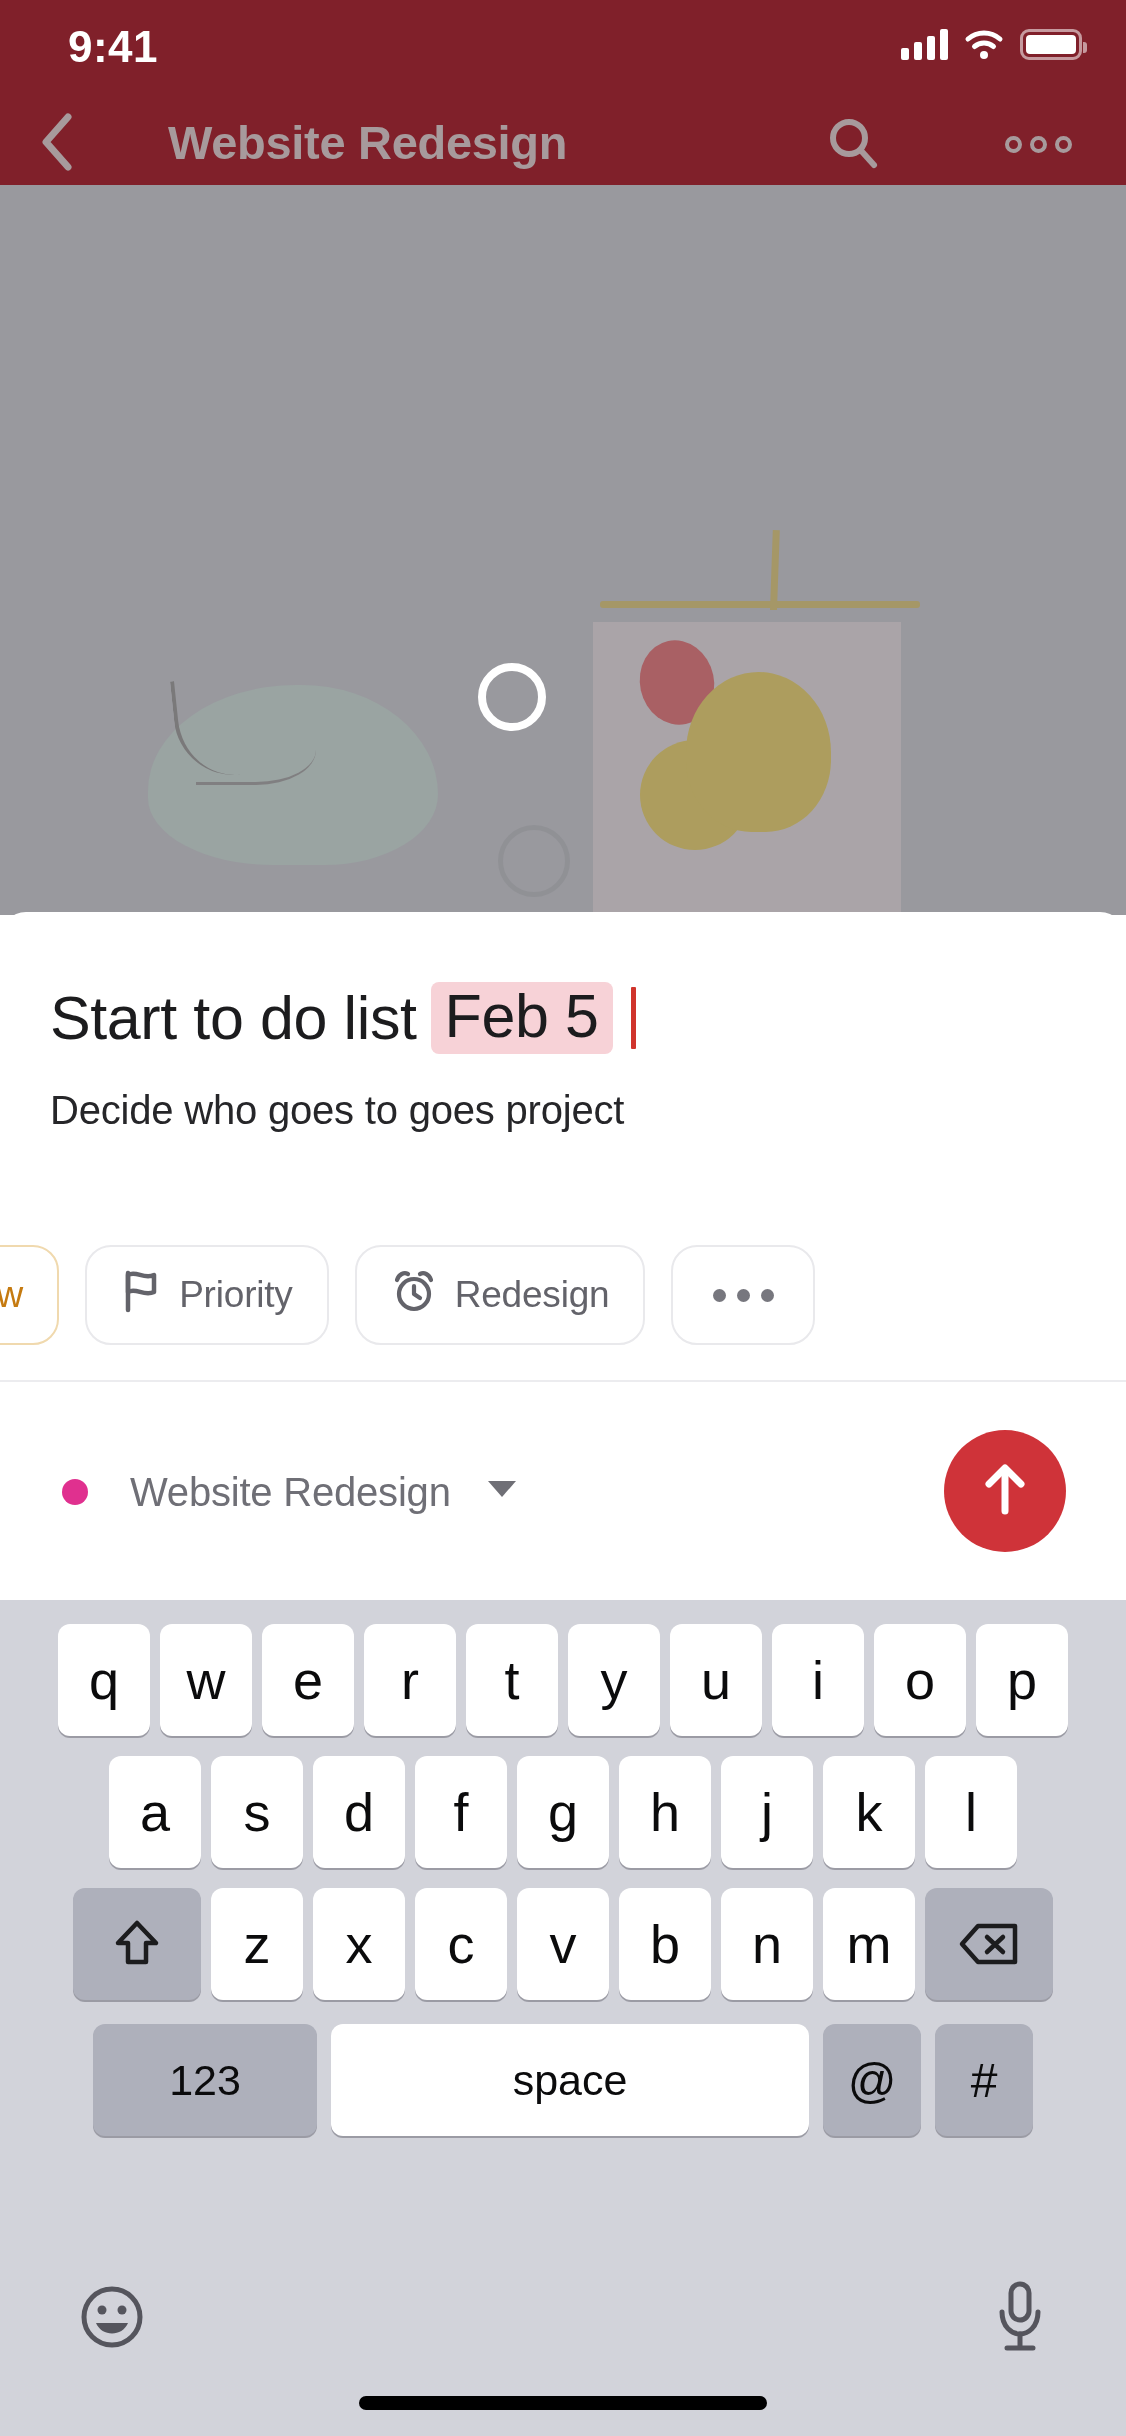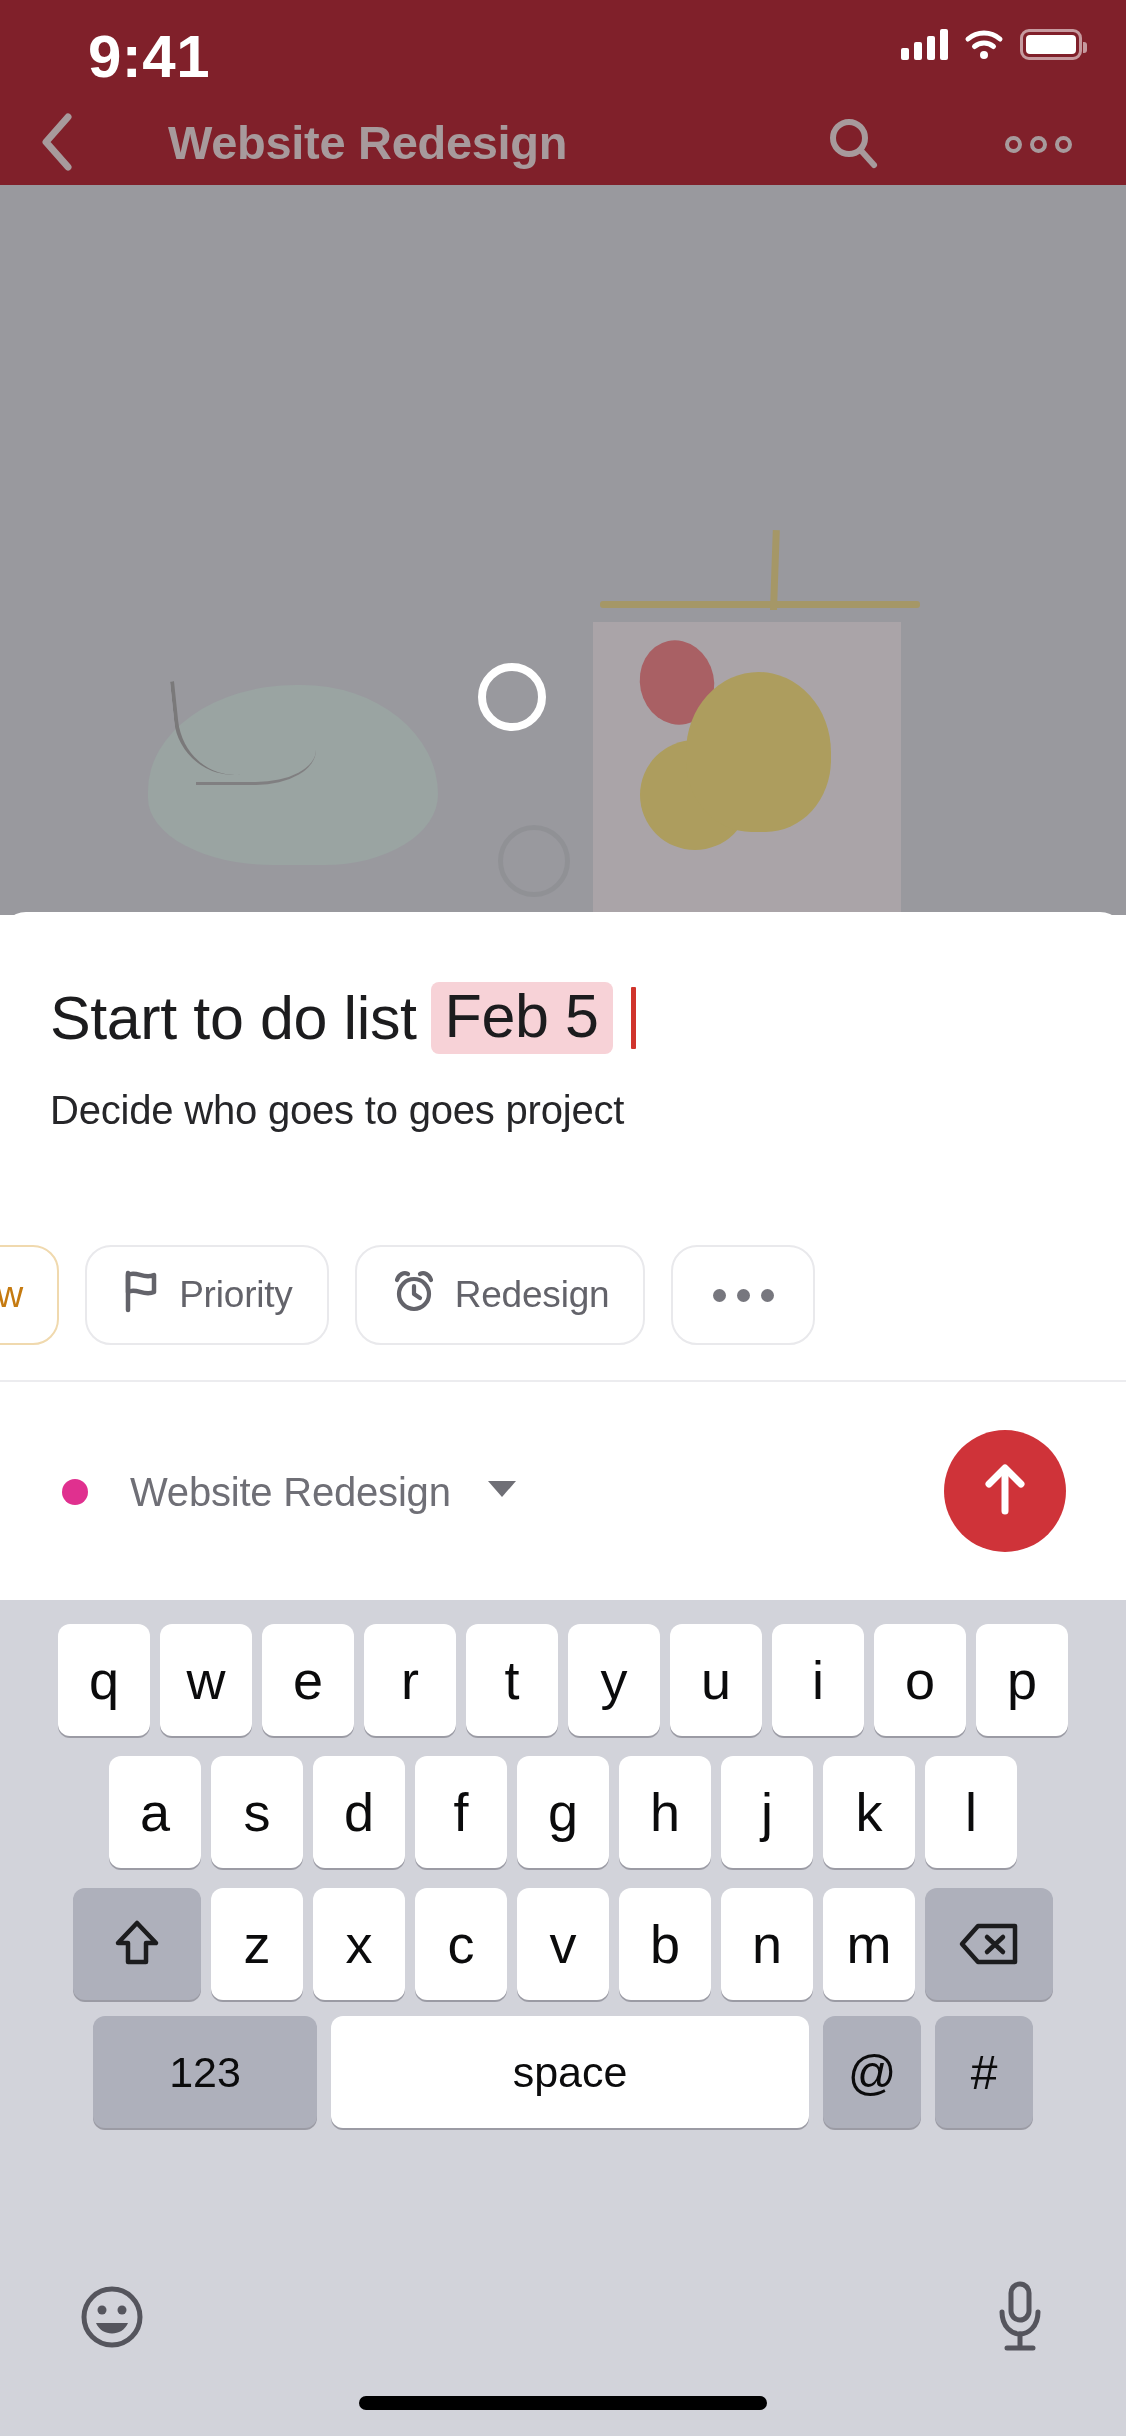--- a/index.html
+++ b/index.html
@@ -12,22 +12,22 @@
     position:relative; width:1126px; height:2436px;
     background:#fff; overflow:hidden;
   }
 
   
   .statusbar{
     position:absolute; top:0; left:0; width:1126px; height:100px;
     background:#80202a; z-index:40;
   }
   .sb-time{
-    position:absolute; left:88px; top:22px;
-    font-size:60px; font-weight:700; color:#fff; letter-spacing:0.5px;
+    position:absolute; left:68px; top:22px;
+    font-size:44px; font-weight:700; color:#fff; letter-spacing:0.5px;
   }
   .sb-right{
     position:absolute; right:44px; top:28px;
     display:flex; align-items:center; gap:16px;
   }
   .sig{ display:flex; align-items:flex-end; gap:5px; height:32px; }
   .sig i{ display:block; width:8px; background:#fff; border-radius:2px; }
   .sig i:nth-child(1){height:12px} .sig i:nth-child(2){height:18px}
   .sig i:nth-child(3){height:24px} .sig i:nth-child(4){height:31px}
   .wifi{ width:40px; height:32px; position:relative; }
@@ -212,21 +212,21 @@
 
   
   .keyboard{
     position:absolute; top:1600px; left:0; width:1126px; height:836px;
     background:#d2d3da; z-index:30;
   }
   .krow{ display:flex; justify-content:center; align-items:center; width:1126px; }
   .krow.r1{ margin-top:24px; gap:10px; }
   .krow.r2{ margin-top:20px; gap:10px; }
   .krow.r3{ margin-top:20px; gap:10px; }
-  .krow.r4{ margin-top:16px; gap:14px; }
+  .krow.r4{ margin-top:24px; gap:14px; }
   .key{
     width:92px; height:112px; background:#fff; border-radius:12px;
     display:flex; align-items:center; justify-content:center;
     font-size:54px; color:#0b0b0c; font-weight:400;
     box-shadow:0 2px 0 rgba(110,110,120,.55);
   }
   .key.mod{ background:#aeb0bb; box-shadow:0 2px 0 rgba(110,110,120,.55); }
   .key.shift{ width:128px; }
   .key.bksp{ width:128px; }
   .key.num{ width:224px; font-size:43px; }

